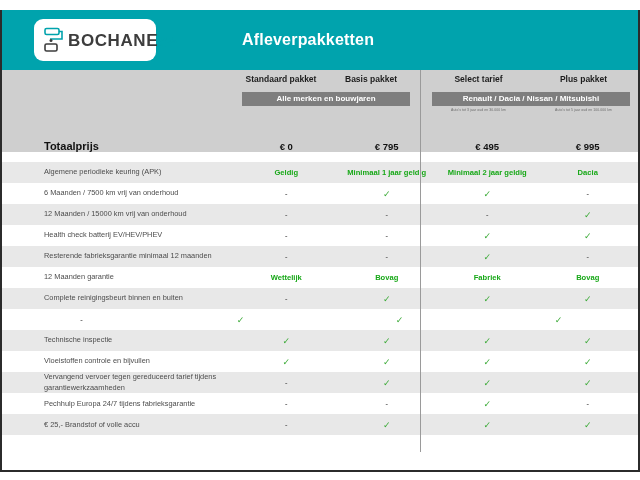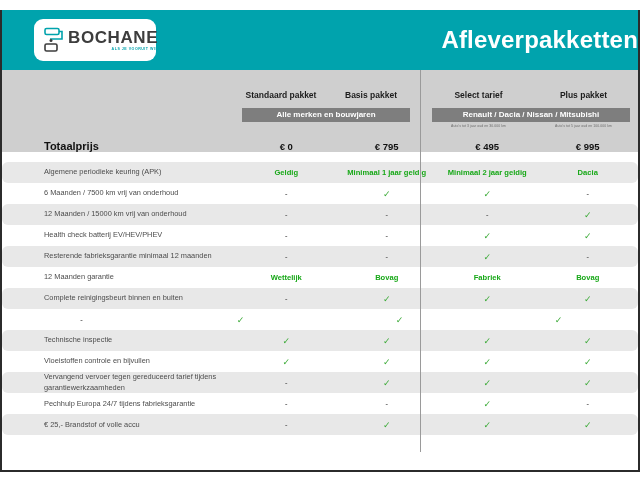--- a/index.html
+++ b/index.html
@@ -52,64 +52,63 @@
     display: flex;
     align-items: center;
     justify-content: flex-start;
     padding-left: 8px;
     box-sizing: border-box;
   }
   .logo-mark { width: 22px; height: 26px; flex: 0 0 auto; }
   .logo-text-wrap {
     margin-left: 4px;
     display: flex;
-    flex-direction: column;
+    flex-direction: row;
     align-items: flex-end;
     line-height: 1;
   }
   .logo-word {
     font-size: 17px;
     font-weight: bold;
     letter-spacing: 0.6px;
     color: #3d3d3d;
   }
   .logo-tag {
     font-size: 3.6px;
     letter-spacing: 0.5px;
     color: #00a3ad;
     font-weight: bold;
     margin-top: 2px;
   }
   .title {
     position: absolute;
     left: 240px;
     right: 0;
-    text-align: right;
+    text-align: left;
     color: #ffffff;
-    font-size: 24px;
+    font-size: 16px;
     font-weight: bold;
     letter-spacing: 0.2px;
   }
 
   
   .pkg-band {
     position: relative;
     height: 58px;
     background: #cfcfcf;
   }
   .pkg-group {
     position: absolute;
     top: 4px;
   }
   .pkg-group.left  { left: 234px; width: 180px; }
   .pkg-group.right { left: 424px; width: 210px; }
 
   .pkg-names {
     display: flex;
-    margin-top: 16px;
   }
   .pkg-names .pkg-name {
     flex: 1 1 0;
     text-align: center;
     font-size: 8.5px;
     font-weight: bold;
     color: #1d1d1d;
   }
   .brand-bar {
     margin: 8px 6px 0 6px;
@@ -161,21 +160,20 @@
 
   .gap-white { height: 10px; background: #ffffff; }
 
   
   .rows { position: relative; }
   .row {
     display: flex;
     align-items: center;
     min-height: 21px;
     background: #ffffff;
-    border-radius: 6px;
   }
   .row.alt { background: #e8e8e8; }
   .row .label {
     width: 234px;
     box-sizing: border-box;
     padding-left: 42px;
     padding-right: 6px;
     font-size: 7.4px;
     color: #4c4c4c;
     line-height: 1.45;

